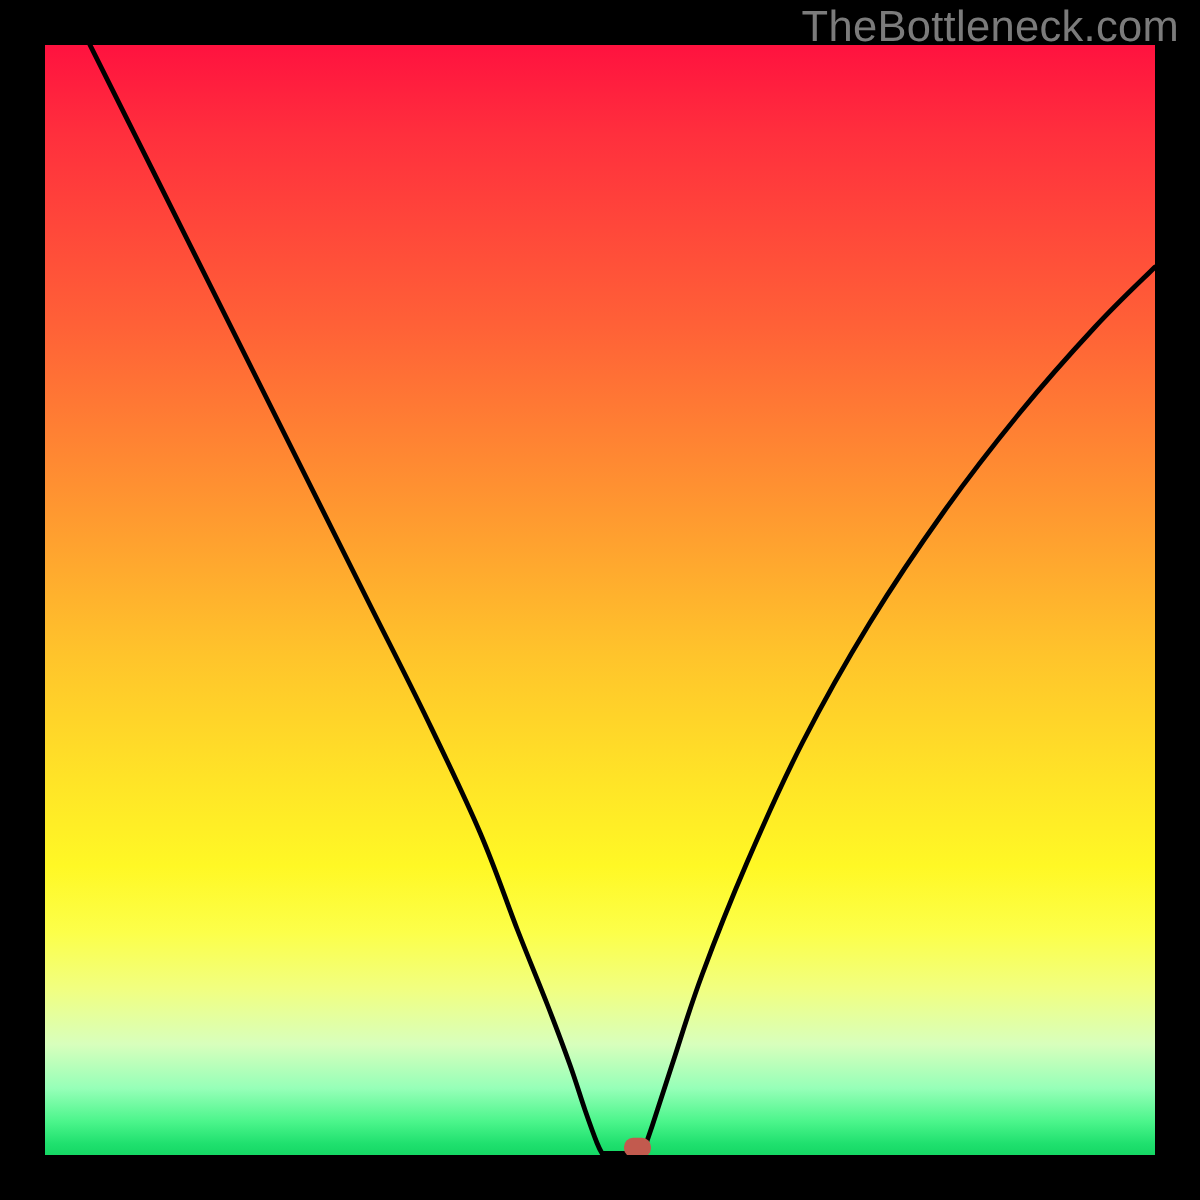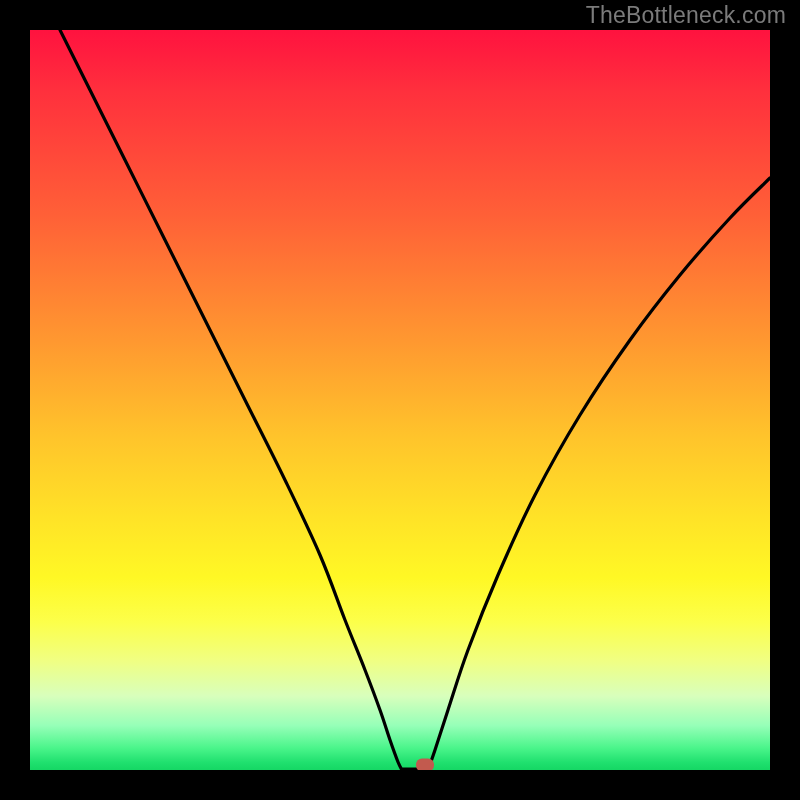--- a/index.html
+++ b/index.html
@@ -15,21 +15,21 @@
     position: relative;
     width: 800px;
     height: 800px;
     background: #000;
   }
   .watermark {
     position: absolute;
     top: 2px;
     right: 14px;
     color: #7b7b7b;
-    font-size: 23px;
+    font-size: 29px;
     font-weight: 500;
     letter-spacing: 0.2px;
     user-select: none;
   }
   .plot-area {
     position: absolute;
     left: 30px;
     top: 30px;
     width: 740px;
     height: 740px;

